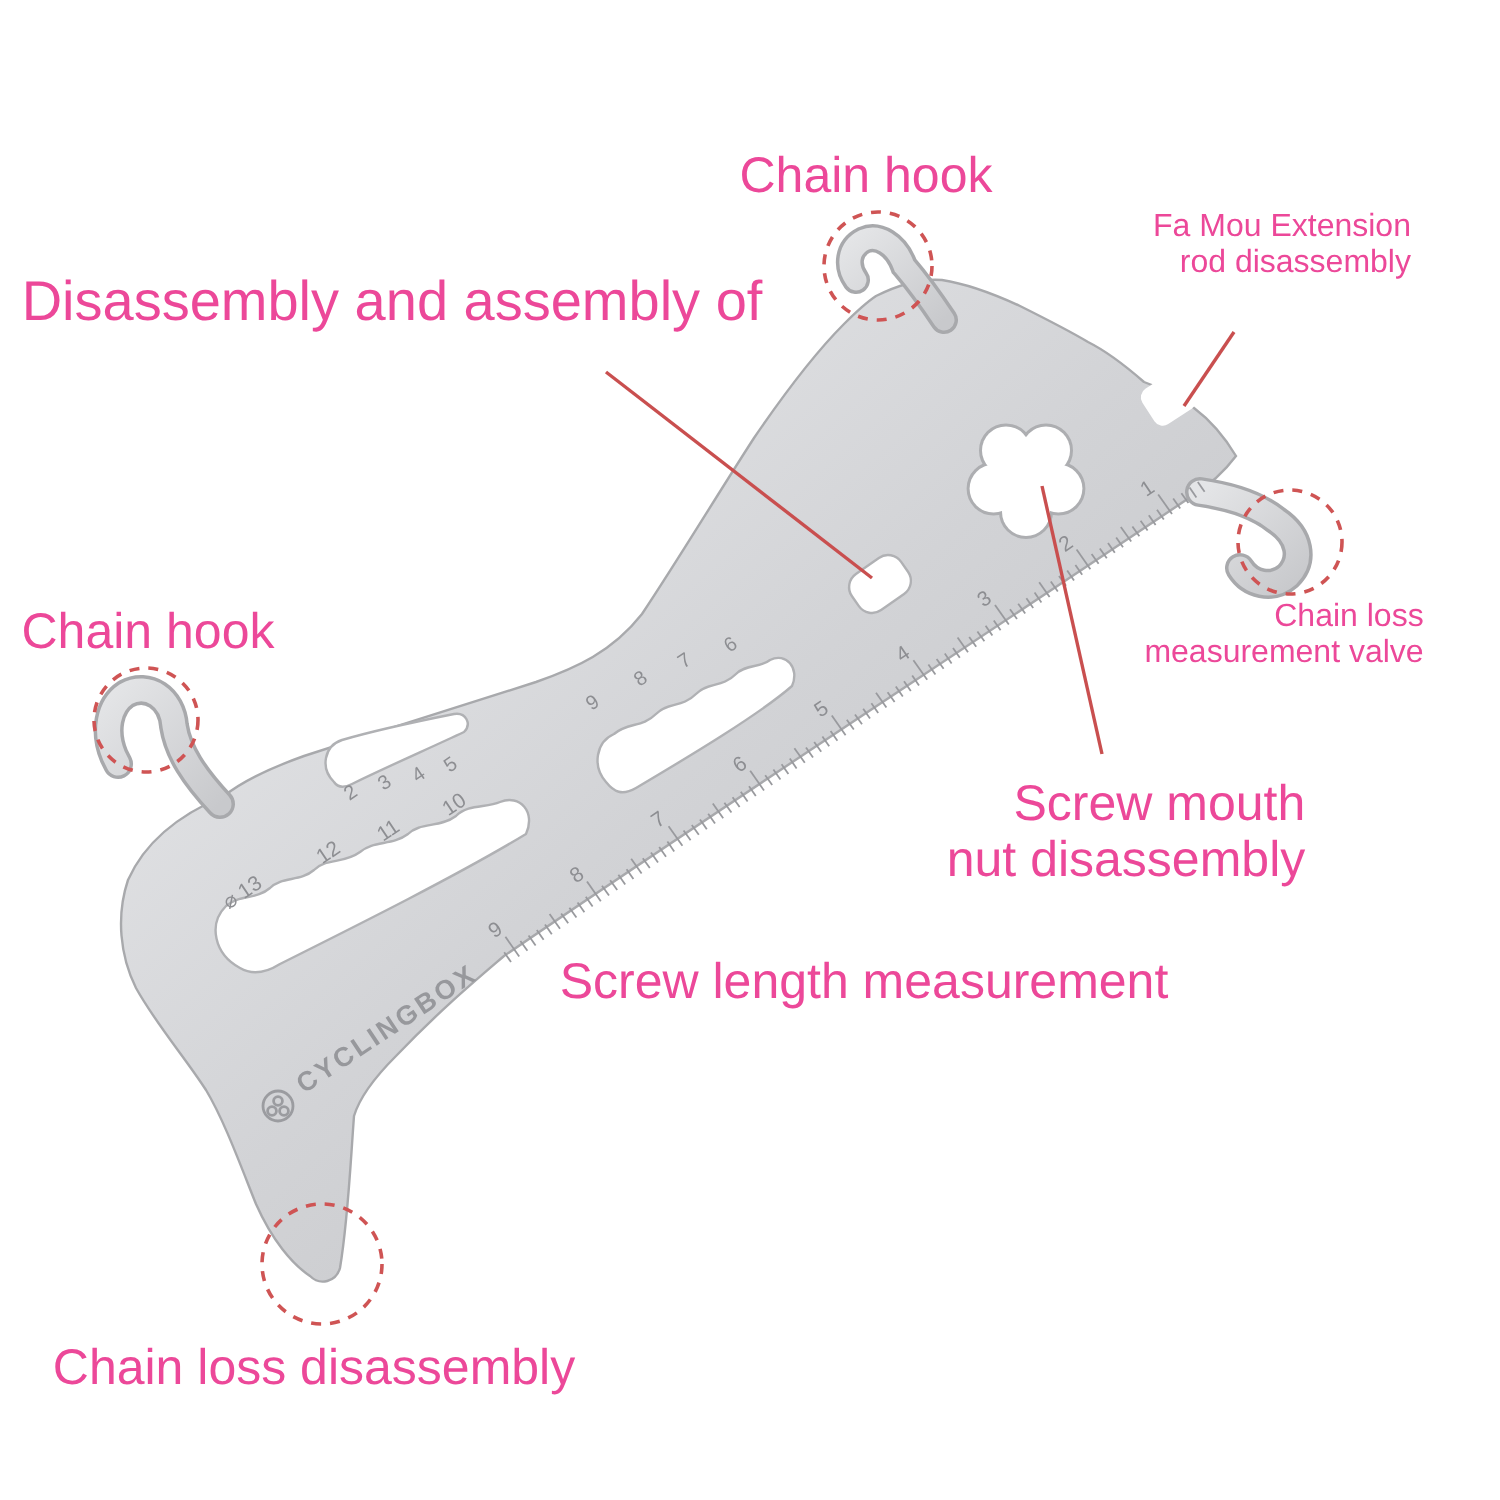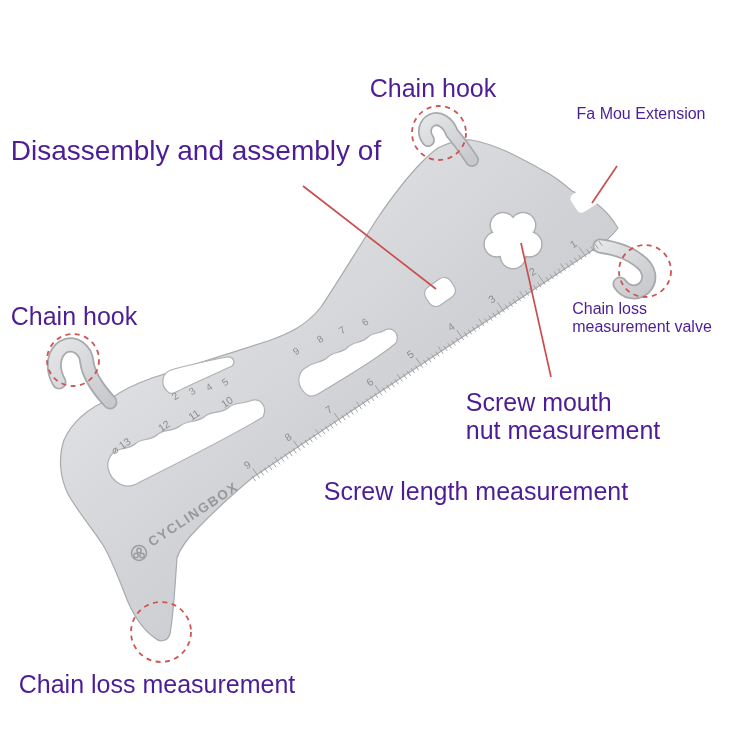--- a/index.html
+++ b/index.html
@@ -1,19 +1,19 @@
 <!DOCTYPE html>
 <html><head>
 <meta charset="utf-8">
 <style>
   html,body{margin:0;padding:0;background:#ffffff;}
   #stage{position:relative;width:750px;height:750px;background:#ffffff;overflow:hidden;
          font-family:"Liberation Sans",sans-serif;}
   #tool-svg{position:absolute;left:0;top:0;}
-  .callout{position:absolute;color:#4c1d95;text-align:left;line-height:1.12;
+  .callout{position:absolute;color:#ec4899;text-align:right;line-height:1.12;
            transform:translateX(-50%);white-space:nowrap;font-weight:400;}
   .fs24{font-size:16px;} .fs23{font-size:28px;} .fs25{font-size:25px;}
   svg text{font-family:"Liberation Sans",sans-serif;}
   .engrave{fill:#8d8e92;font-size:10.5px;}
   .engrave-sm{fill:#8d8e92;font-size:10px;}
   .brand{fill:#97989c;font-size:13.5px;font-weight:bold;letter-spacing:1.5px;}
   .hole{fill:#ffffff;stroke:#b0b1b4;stroke-width:1.2;}
   #ruler-ticks line{stroke:#999a9e;stroke-width:0.9;}
   .pointer{stroke:#c94f4f;stroke-width:1.7;fill:none;}
   .dashed-circle{stroke:#cf5454;stroke-width:1.8;fill:none;stroke-dasharray:5 4.5;}
@@ -251,37 +251,38 @@
   <div class="callout fs25" style="left:433px;top:74px;">
     <div>Chain hook</div>
   </div>
 
   <div class="callout fs23" style="left:196px;top:135px;">
     <div>Disassembly and assembly of</div>
   </div>
 
   <div class="callout fs24" style="left:641px;top:105px;">
     <div>Fa Mou Extension</div>
+    <div>rod disassembly</div>
   </div>
 
   <div class="callout fs25" style="left:74px;top:302px;">
     <div>Chain hook</div>
   </div>
 
   <div class="callout fs24" style="left:642px;top:300px;">
     <div>Chain loss</div>
     <div>measurement valve</div>
   </div>
 
   <div class="callout fs25" style="left:563px;top:388px;">
     <div>Screw mouth</div>
-    <div>nut measurement</div>
-  </div>
-
-  <div class="callout fs25" style="left:432px;top:477px;margin-left:44px;">
+    <div>nut disassembly</div>
+  </div>
+
+  <div class="callout fs25" style="left:432px;top:477px;">
     <div>Screw length measurement</div>
   </div>
 
   <div class="callout fs25" style="left:157px;top:670px;">
-    <div>Chain loss measurement</div>
+    <div>Chain loss disassembly</div>
   </div>
 
 </div>
 
 </body></html>

